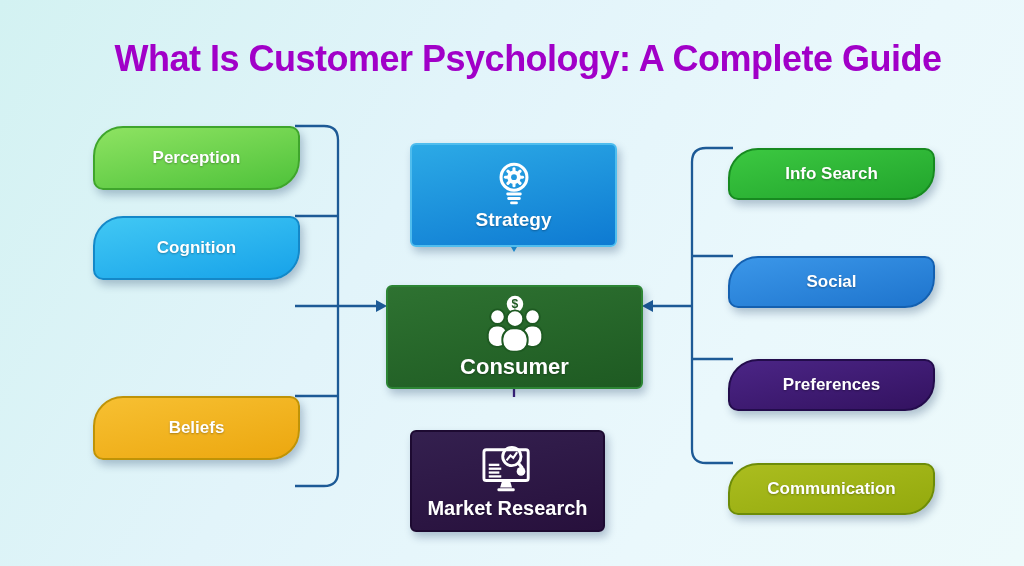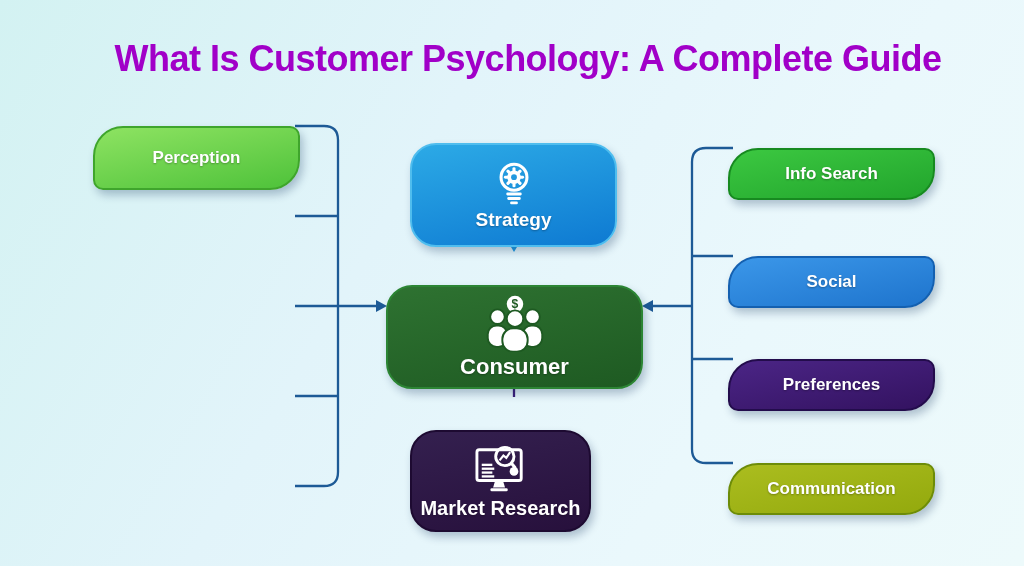--- a/index.html
+++ b/index.html
@@ -15,29 +15,29 @@
   .connectors{position:absolute;left:0;top:0;z-index:1;}
   .connectors path{fill:none;stroke-width:2.3;}
   .node{
     position:absolute;display:flex;align-items:center;justify-content:center;
     background:linear-gradient(168deg,var(--g1),var(--g2));
     border:2px solid var(--bc);color:#fff;font-weight:bold;z-index:2;
     box-shadow:3px 5px 9px rgba(15,45,90,0.28);box-sizing:border-box;margin-top:32px;
   }
   .node .lbl{text-shadow:0 1px 2px rgba(0,0,0,0.3);white-space:nowrap;}
   .side{border-radius:30px 10px 30px 10px;font-size:17px;}
-  .center-node{border-radius:26px;flex-direction:column;padding:6px 4px;}
+  .center-node{border-radius:6px;flex-direction:column;padding:6px 4px;}
   .center-node .lbl{margin-top:2px;}
   .lnode{left:93px;width:207px;height:64px;}
   .l0{top:94px}.l1{top:184px}.l2{top:274px}.l3{top:364px}.l4{top:454px}
   .rnode{left:728px;width:207px;height:52px;}
   .r0{top:116px}.r1{top:224px}.r2{top:327px}.r3{top:431px}
   .strategy{left:410px;top:111px;width:207px;height:104px;font-size:19px;}
   .consumer{left:386px;top:253px;width:257px;height:104px;font-size:22px;}
-  .research{left:410px;top:398px;width:181px;height:102px;font-size:20px;}
+  .research{left:410px;top:398px;width:195px;height:102px;font-size:20px;}
   .icon{display:block;}
 </style>
 </head>
 <body>
 
 <div class="stage">
 
   <h1 class="title" style="color: rgb(161, 0, 200);">What Is Customer Psychology: A Complete Guide</h1>
 
   <svg class="connectors" width="1024" height="566" viewBox="0 0 1024 566">
@@ -56,20 +56,26 @@
 
     <path d="M514,216 V243" stroke="#1e9ce4"></path>
     <polygon points="508,242 520,242 514,252" fill="#1e9ce4"></polygon>
 
     <path d="M514,397 V369" stroke="#3c1d78"></path>
     <polygon points="508,370 520,370 514,359" fill="#3c1d78"></polygon>
   </svg>
 
   <div class="node side lnode l0" style="--g1: #8ee362; --g2: #4ec23a; --bc: #3fa52c;">
     <span class="lbl">Perception</span>
+  </div>
+  <div class="node side lnode l1" style="--g1: #41c8f4; --g2: #17a2e9; --bc: #1488c8;">
+    <span class="lbl">Cognition</span>
+  </div>
+  <div class="node side lnode l3" style="--g1: #f7c032; --g2: #eca70f; --bc: #bf9307;">
+    <span class="lbl">Beliefs</span>
   </div>
 
   <div class="node center-node strategy" style="--g1: #2caae6; --g2: #0e7ad2; --bc: #4fbdee;">
     <svg class="icon" width="58" height="48" viewBox="0 0 60 50">
       <defs>
         <mask id="gearhole">
           <rect x="0" y="0" width="60" height="50" fill="#fff"></rect>
           <circle cx="30" cy="19" r="3" fill="#000"></circle>
         </mask>
       </defs>

